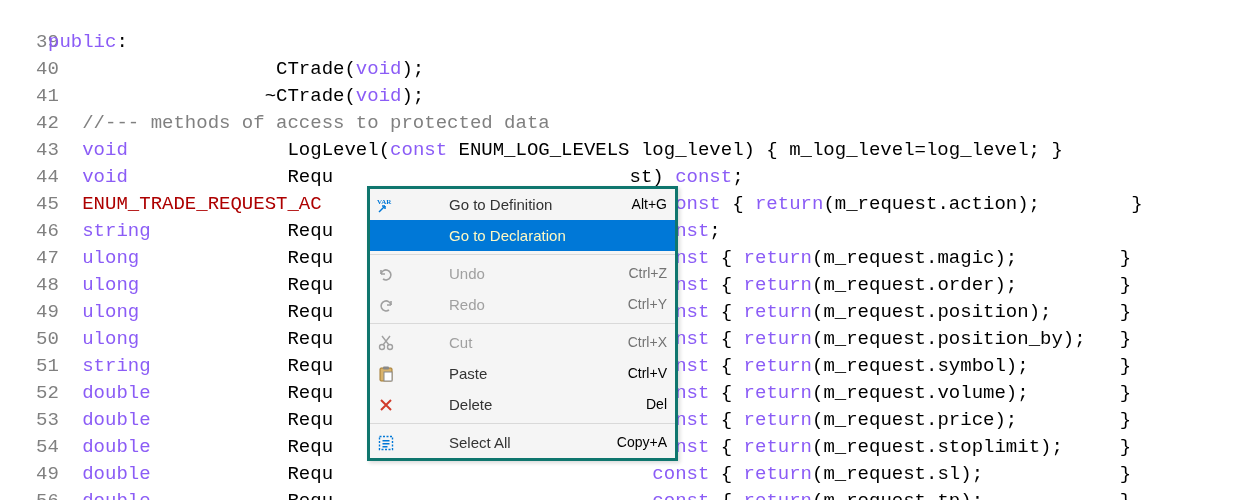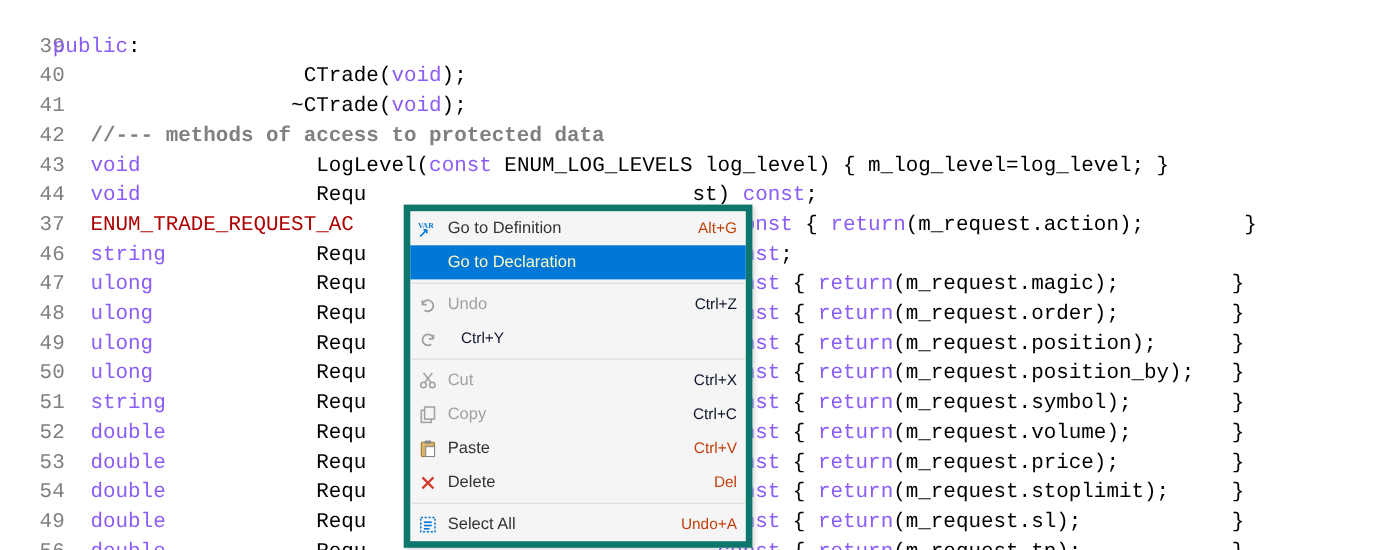--- a/index.html
+++ b/index.html
@@ -3,39 +3,39 @@
 <meta charset="utf-8">
 <style>
   html,body{margin:0;padding:0;overflow:hidden;background:#fff;}
   body{font-family:Consolas,"Courier New",monospace;font-size:19px;line-height:27px;color:#000;white-space:pre;}
   .editor{position:relative;width:1260px;height:500px;}
   .gutter{position:absolute;left:0;top:0;width:40px;text-align:right;color:#808080;background:#fff;padding-top:2px;}
   .gutter div{padding-right:6px;padding-left:36px;}
   .code{position:absolute;left:48px;top:2px;right:0;}
   .code .line{height:27px;}
   .k{color:#8b5cf6;}
-  .c{color:#808080;font-weight:bold;}
+  .c{color:#808080;}
   .t{color:#ad0000;margin-top:11px;}
   .n{color:#000;}
-  .ctx{position:absolute;left:367px;top:159px;width:305px;background:#f5f5f5;border:6px solid #0f766e;box-shadow:2px 2px 4px rgba(0,0,0,.15);font-family:"Segoe UI",Arial,sans-serif;font-size:15px;color:#333;white-space:normal;}
+  .ctx{position:absolute;left:367px;top:159px;width:305px;background:#f5f5f5;border:3px solid #0f766e;box-shadow:2px 2px 4px rgba(0,0,0,.15);font-family:"Segoe UI",Arial,sans-serif;font-size:15px;color:#333;white-space:normal;}
   .ctx .row{display:flex;align-items:center;height:31px;padding:0 8px 0 6px;cursor:default;}
   .ctx .row.sel{background:#0078d7;color:#fef9c3;}
   .ctx .row.dis{color:#a0a0a0;}
   .ctx .sep{height:0;border-top:1px solid #d9d9d9;margin:3px 0;}
   .ctx .ic{width:20px;height:20px;margin-right:8px;display:flex;align-items:center;justify-content:center;flex:0 0 20px;}
-  .ctx .lbl{flex:1 1 auto;}
-  .ctx .sc{flex:0 0 auto;color:#c2410c;font-size:14px;padding-left:12px;}
+  .ctx .lbl{flex:1 1 auto;margin-left:45px;}
+  .ctx .sc{flex:0 0 auto;color:#000000;font-size:14px;padding-left:12px;}
   .ctx .row.sel .sc{color:#fff;}
-  .ctx .row.dis .sc{color:#0f172a;}
+  .ctx .row.dis .sc{color:#737373;}
   .ctx svg{display:block;}
 </style>
 </head>
 <body>
 <div class="editor">
-  <div class="gutter"><div>39</div><div>40</div><div>41</div><div>42</div><div>43</div><div>44</div><div>37</div><div>46</div><div>47</div><div>48</div><div>49</div><div>50</div><div>51</div><div>52</div><div>53</div><div>54</div><div>49</div><div>56</div></div>
+  <div class="gutter"><div>39</div><div>40</div><div>41</div><div>42</div><div>43</div><div>44</div><div>45</div><div>46</div><div>47</div><div>48</div><div>49</div><div>50</div><div>51</div><div>52</div><div>53</div><div>54</div><div>49</div><div>56</div></div>
   <div class="code"><div class="line"><span class="k">public</span><span class="n">:</span></div><div class="line"><span class="n">                    CTrade(</span><span class="k">void</span><span class="n">);</span></div><div class="line"><span class="n">                   ~CTrade(</span><span class="k">void</span><span class="n">);</span></div><div class="line"><span class="n">   </span><span class="c">//--- methods of access to protected data</span></div><div class="line"><span class="n">   </span><span class="k">void</span><span class="n">              LogLevel(</span><span class="k">const</span><span class="n"> ENUM_LOG_LEVELS log_level) { m_log_level=log_level; }</span></div><div class="line"><span class="n">   </span><span class="k">void</span><span class="n">              Requ</span><span class="n">                          st) </span><span class="k">const</span><span class="n">;</span></div><div class="line"><span class="n">   </span><span class="t">ENUM_TRADE_REQUEST_AC</span><span class="n">                              </span><span class="k">const</span><span class="n"> { </span><span class="k">return</span><span class="n">(m_request.action);        }</span></div><div class="line"><span class="n">   </span><span class="k">string</span><span class="n">            Requ</span><span class="n">                          ) </span><span class="k">const</span><span class="n">;</span></div><div class="line"><span class="n">   </span><span class="k">ulong</span><span class="n">             Requ</span><span class="n">                            </span><span class="k">const</span><span class="n"> { </span><span class="k">return</span><span class="n">(m_request.magic);         }</span></div><div class="line"><span class="n">   </span><span class="k">ulong</span><span class="n">             Requ</span><span class="n">                            </span><span class="k">const</span><span class="n"> { </span><span class="k">return</span><span class="n">(m_request.order);         }</span></div><div class="line"><span class="n">   </span><span class="k">ulong</span><span class="n">             Requ</span><span class="n">                            </span><span class="k">const</span><span class="n"> { </span><span class="k">return</span><span class="n">(m_request.position);      }</span></div><div class="line"><span class="n">   </span><span class="k">ulong</span><span class="n">             Requ</span><span class="n">                            </span><span class="k">const</span><span class="n"> { </span><span class="k">return</span><span class="n">(m_request.position_by);   }</span></div><div class="line"><span class="n">   </span><span class="k">string</span><span class="n">            Requ</span><span class="n">                            </span><span class="k">const</span><span class="n"> { </span><span class="k">return</span><span class="n">(m_request.symbol);        }</span></div><div class="line"><span class="n">   </span><span class="k">double</span><span class="n">            Requ</span><span class="n">                            </span><span class="k">const</span><span class="n"> { </span><span class="k">return</span><span class="n">(m_request.volume);        }</span></div><div class="line"><span class="n">   </span><span class="k">double</span><span class="n">            Requ</span><span class="n">                            </span><span class="k">const</span><span class="n"> { </span><span class="k">return</span><span class="n">(m_request.price);         }</span></div><div class="line"><span class="n">   </span><span class="k">double</span><span class="n">            Requ</span><span class="n">                            </span><span class="k">const</span><span class="n"> { </span><span class="k">return</span><span class="n">(m_request.stoplimit);     }</span></div><div class="line"><span class="n">   </span><span class="k">double</span><span class="n">            Requ</span><span class="n">                            </span><span class="k">const</span><span class="n"> { </span><span class="k">return</span><span class="n">(m_request.sl);            }</span></div><div class="line"><span class="n">   </span><span class="k">double</span><span class="n">            Requ</span><span class="n">                            </span><span class="k">const</span><span class="n"> { </span><span class="k">return</span><span class="n">(m_request.tp);            }</span></div></div>
 
   <div class="ctx">
     <div class="row">
       <span class="ic">
         <svg width="18" height="18" viewBox="0 0 18 18">
             <text x="0" y="8" font-size="7" font-family="Segoe UI" fill="#0078d7" font-weight="bold">VAR</text>
             <path d="M2 16 L8 10" stroke="#0078d7" stroke-width="1.5" fill="none"></path>
             <path d="M8 10 L5 10 M8 10 L8 13" stroke="#0078d7" stroke-width="1.5" fill="none"></path>
           </svg>
@@ -59,43 +59,34 @@
       <span class="lbl">Undo</span>
       <span class="sc">Ctrl+Z</span>
     </div>
     <div class="row dis">
       <span class="ic">
         <svg width="18" height="18" viewBox="0 0 18 18">
             <path d="M14 9 A5 5 0 1 0 12 14" stroke="#a0a0a0" stroke-width="1.6" fill="none"></path>
             <path d="M14 9 L14 5 M14 9 L10 9" stroke="#a0a0a0" stroke-width="1.6" fill="none"></path>
           </svg>
       </span>
+      <span class="lbl">Redo</span>
       <span class="sc">Ctrl+Y</span>
     </div>
     <div class="sep"></div>
     <div class="row dis">
       <span class="ic">
         <svg width="18" height="18" viewBox="0 0 18 18">
             <circle cx="5" cy="13" r="2.5" stroke="#a0a0a0" stroke-width="1.4" fill="none"></circle>
             <circle cx="13" cy="13" r="2.5" stroke="#a0a0a0" stroke-width="1.4" fill="none"></circle>
             <path d="M6 11 L13 2 M12 11 L5 2" stroke="#a0a0a0" stroke-width="1.4"></path>
           </svg>
       </span>
       <span class="lbl">Cut</span>
       <span class="sc">Ctrl+X</span>
-    </div>
-    <div class="row dis">
-      <span class="ic">
-        <svg width="18" height="18" viewBox="0 0 18 18">
-            <rect x="3" y="5" width="9" height="11" stroke="#a0a0a0" stroke-width="1.4" fill="none"></rect>
-            <rect x="6" y="2" width="9" height="11" stroke="#a0a0a0" stroke-width="1.4" fill="#f5f5f5"></rect>
-          </svg>
-      </span>
-      <span class="lbl">Copy</span>
-      <span class="sc">Ctrl+C</span>
     </div>
     <div class="row">
       <span class="ic">
         <svg width="18" height="18" viewBox="0 0 18 18">
             <rect x="3" y="3" width="12" height="13" rx="1" fill="#d9b36c" stroke="#a07830" stroke-width="1"></rect>
             <rect x="6" y="1.5" width="6" height="3" rx="1" fill="#888"></rect>
             <rect x="7" y="7" width="8" height="9" fill="#fff" stroke="#888" stroke-width="1"></rect>
           </svg>
       </span>
       <span class="lbl">Paste</span>
@@ -114,20 +105,20 @@
     <div class="row">
       <span class="ic">
         <svg width="18" height="18" viewBox="0 0 18 18">
             <rect x="2.5" y="2.5" width="13" height="13" stroke="#0078d7" stroke-width="1.4" fill="none" stroke-dasharray="2 1.5"></rect>
             <rect x="5.5" y="6" width="7" height="1.5" fill="#0078d7"></rect>
             <rect x="5.5" y="9" width="7" height="1.5" fill="#0078d7"></rect>
             <rect x="5.5" y="12" width="5" height="1.5" fill="#0078d7"></rect>
           </svg>
       </span>
       <span class="lbl">Select All</span>
-      <span class="sc">Undo+A</span>
+      <span class="sc">Copy+A</span>
     </div>
   </div>
 </div>
 
 
 
 
 
 </body></html>

